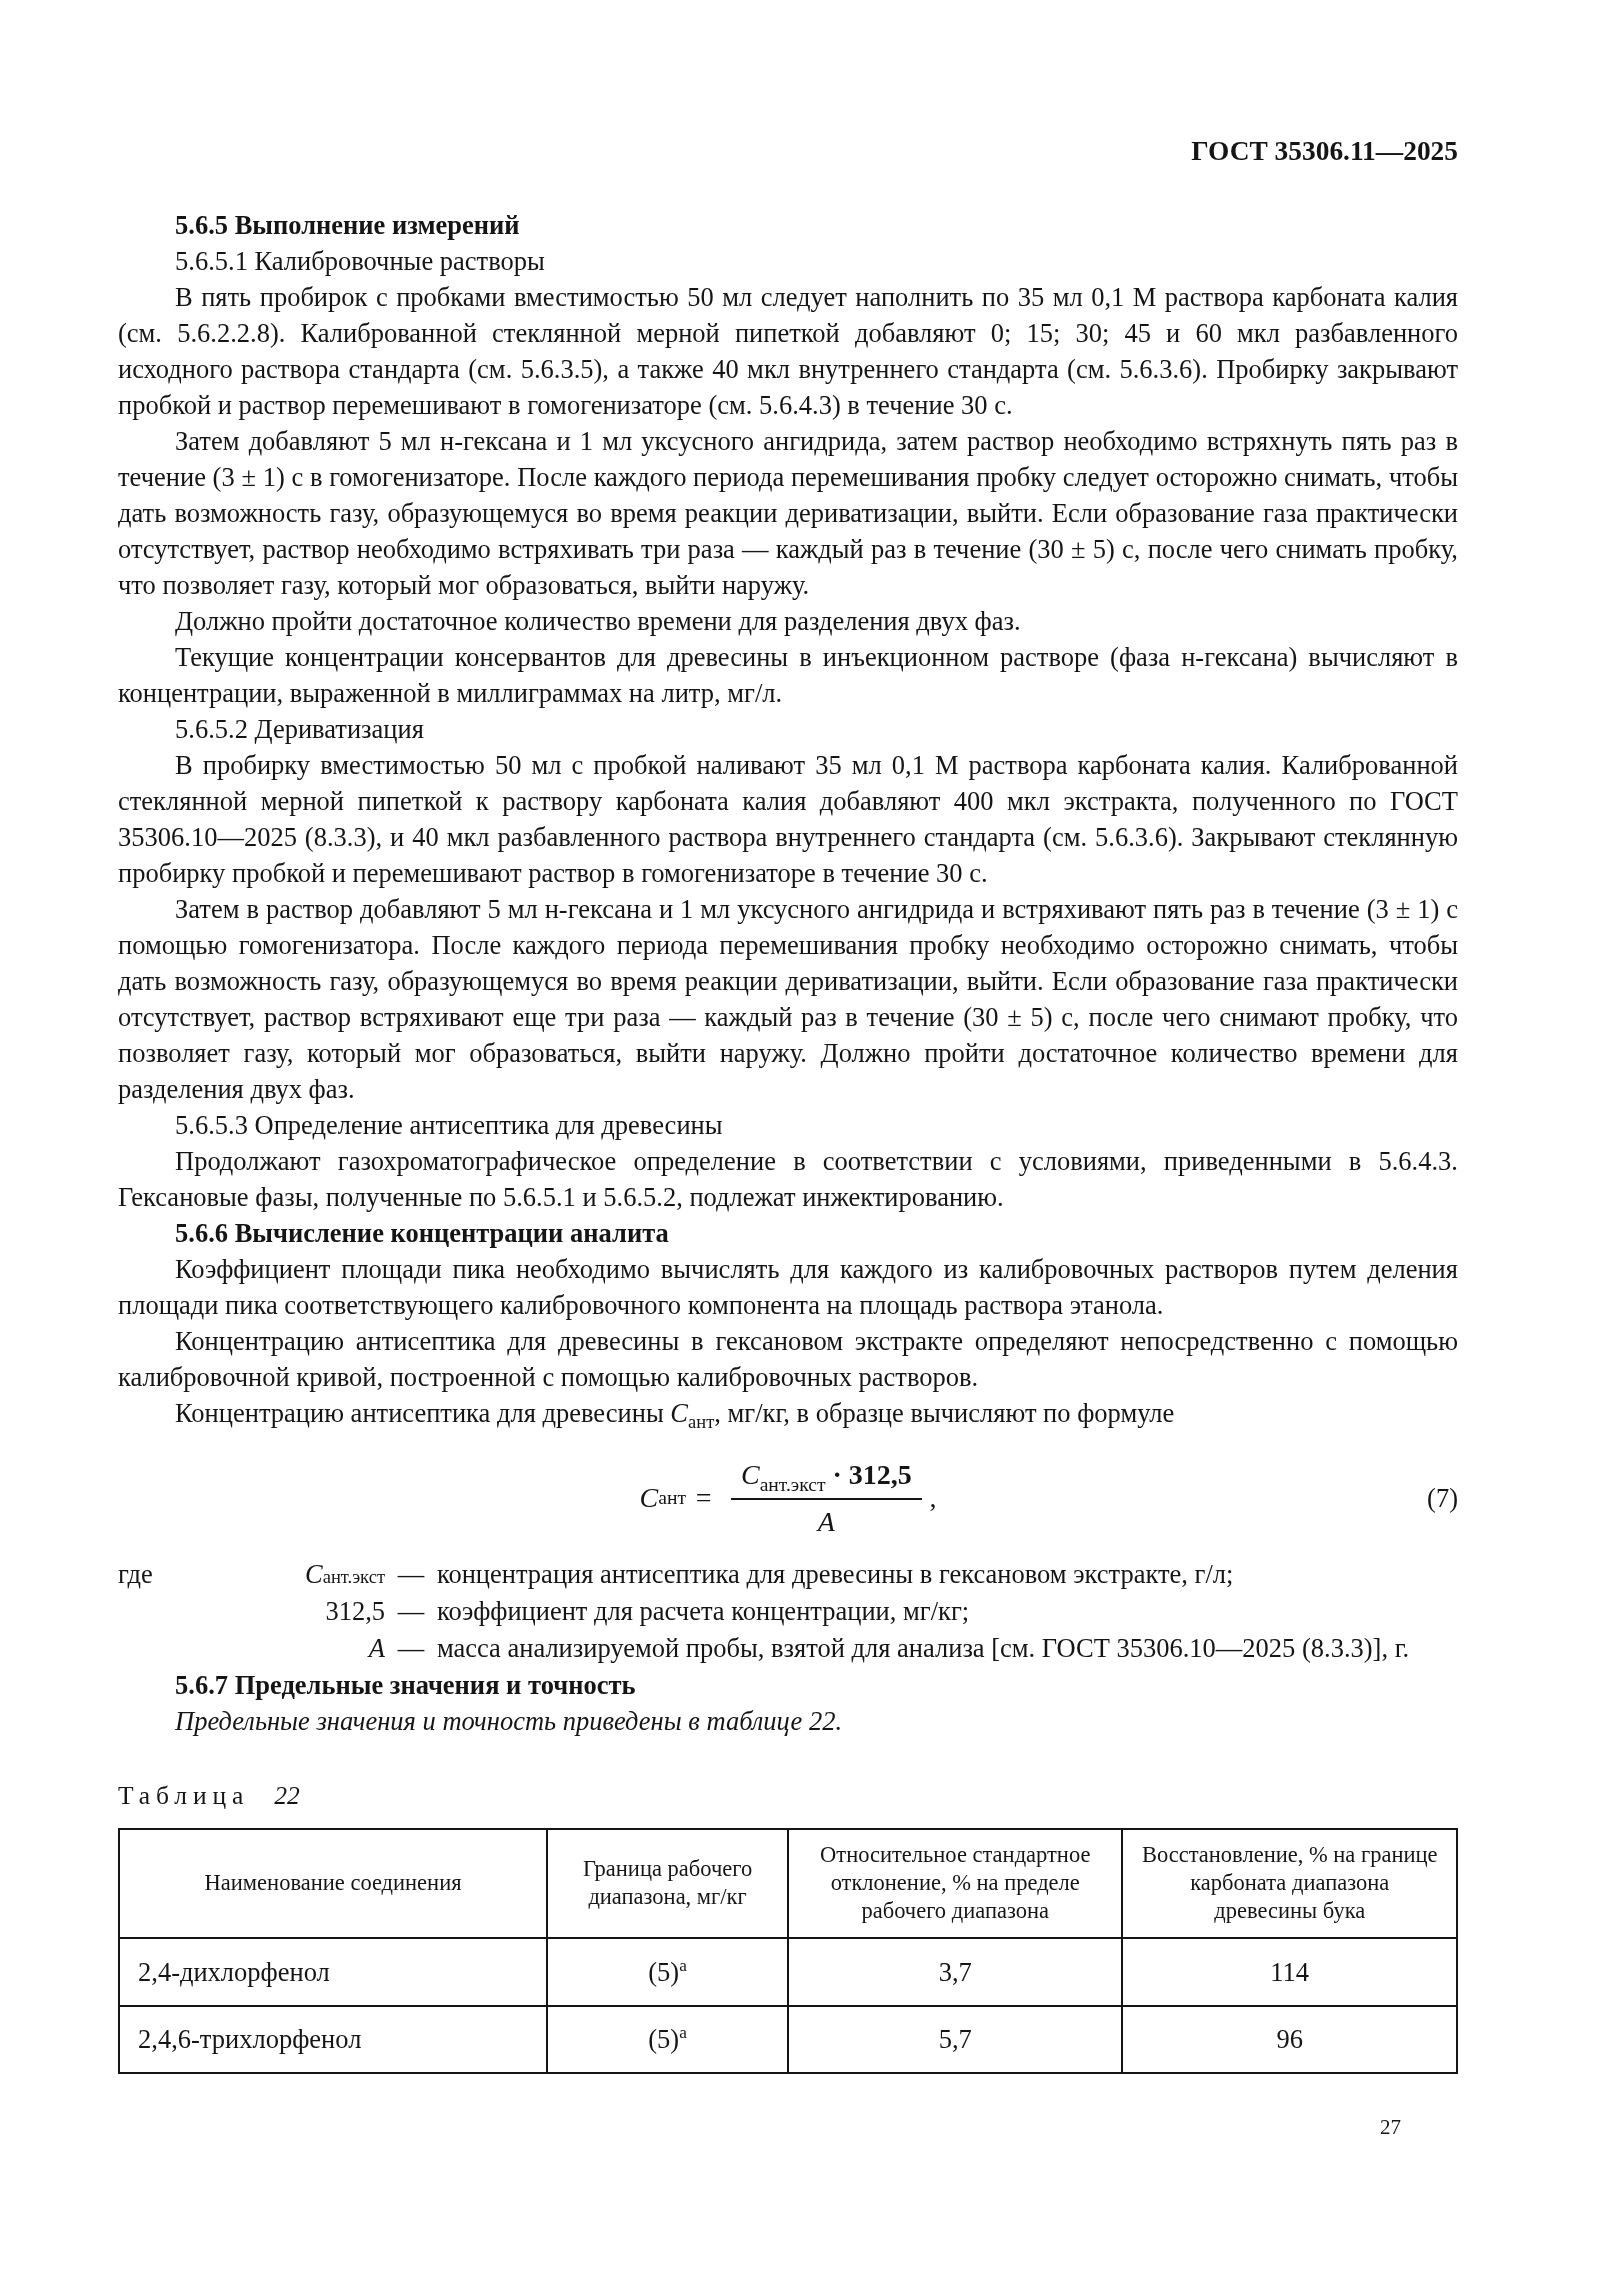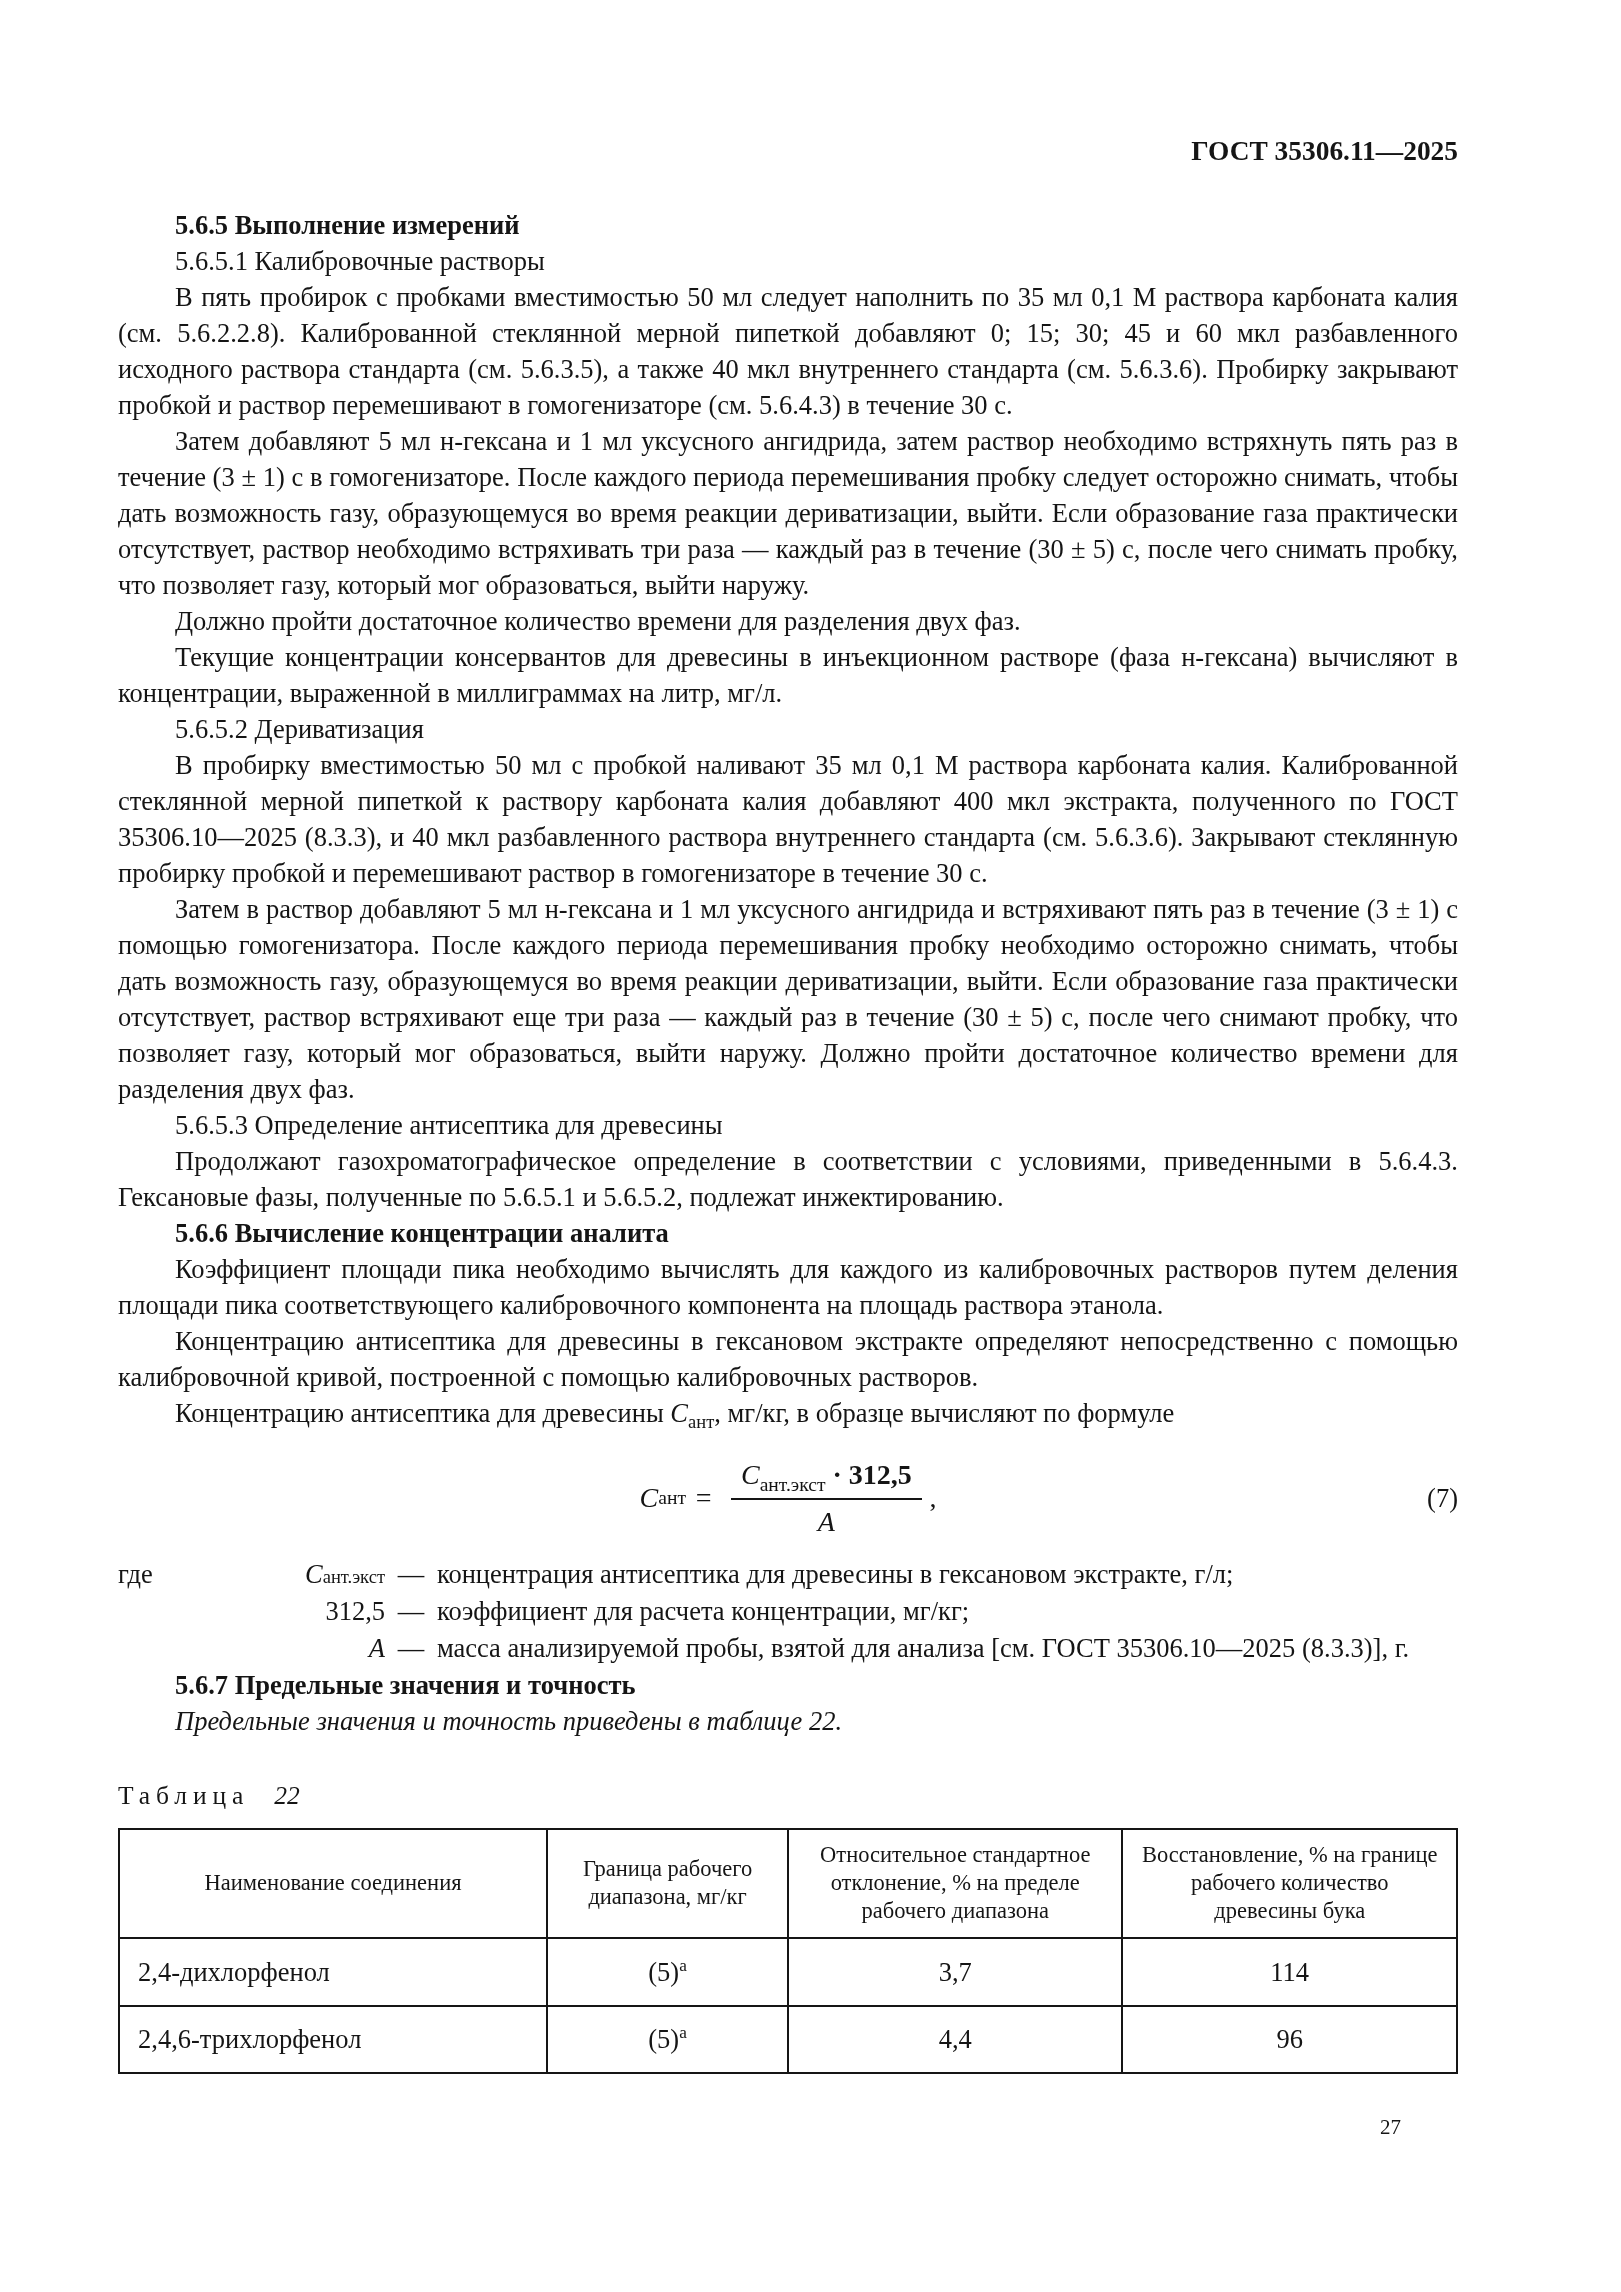--- a/index.html
+++ b/index.html
@@ -181,34 +181,34 @@
           <col class="c1">
           <col class="c2">
           <col class="c3">
           <col class="c4">
         </colgroup>
       <thead>
         <tr>
           <th>Наименование соединения</th>
           <th>Граница рабочего диапазона, мг/кг</th>
           <th>Относительное стандартное отклонение, % на пределе рабочего диапазона</th>
-          <th>Восстановление, % на границе рабочего количество древесины бука</th>
+          <th>Восстановление, % на границе карбоната диапазона древесины бука</th>
         </tr>
       </thead>
       <tbody>
         <tr>
           <td class="name">2,4-дихлорфенол</td>
           <td><span>(5)</span><sup>а</sup></td>
           <td>3,7</td>
           <td>114</td>
         </tr>
         <tr>
           <td class="name">2,4,6-трихлорфенол</td>
           <td><span>(5)</span><sup>а</sup></td>
-          <td>4,4</td>
+          <td>5,7</td>
           <td>96</td>
         </tr>
       </tbody>
     </table>
 
     <div class="page-number">27</div>
 
   </div>
 </div>
 

